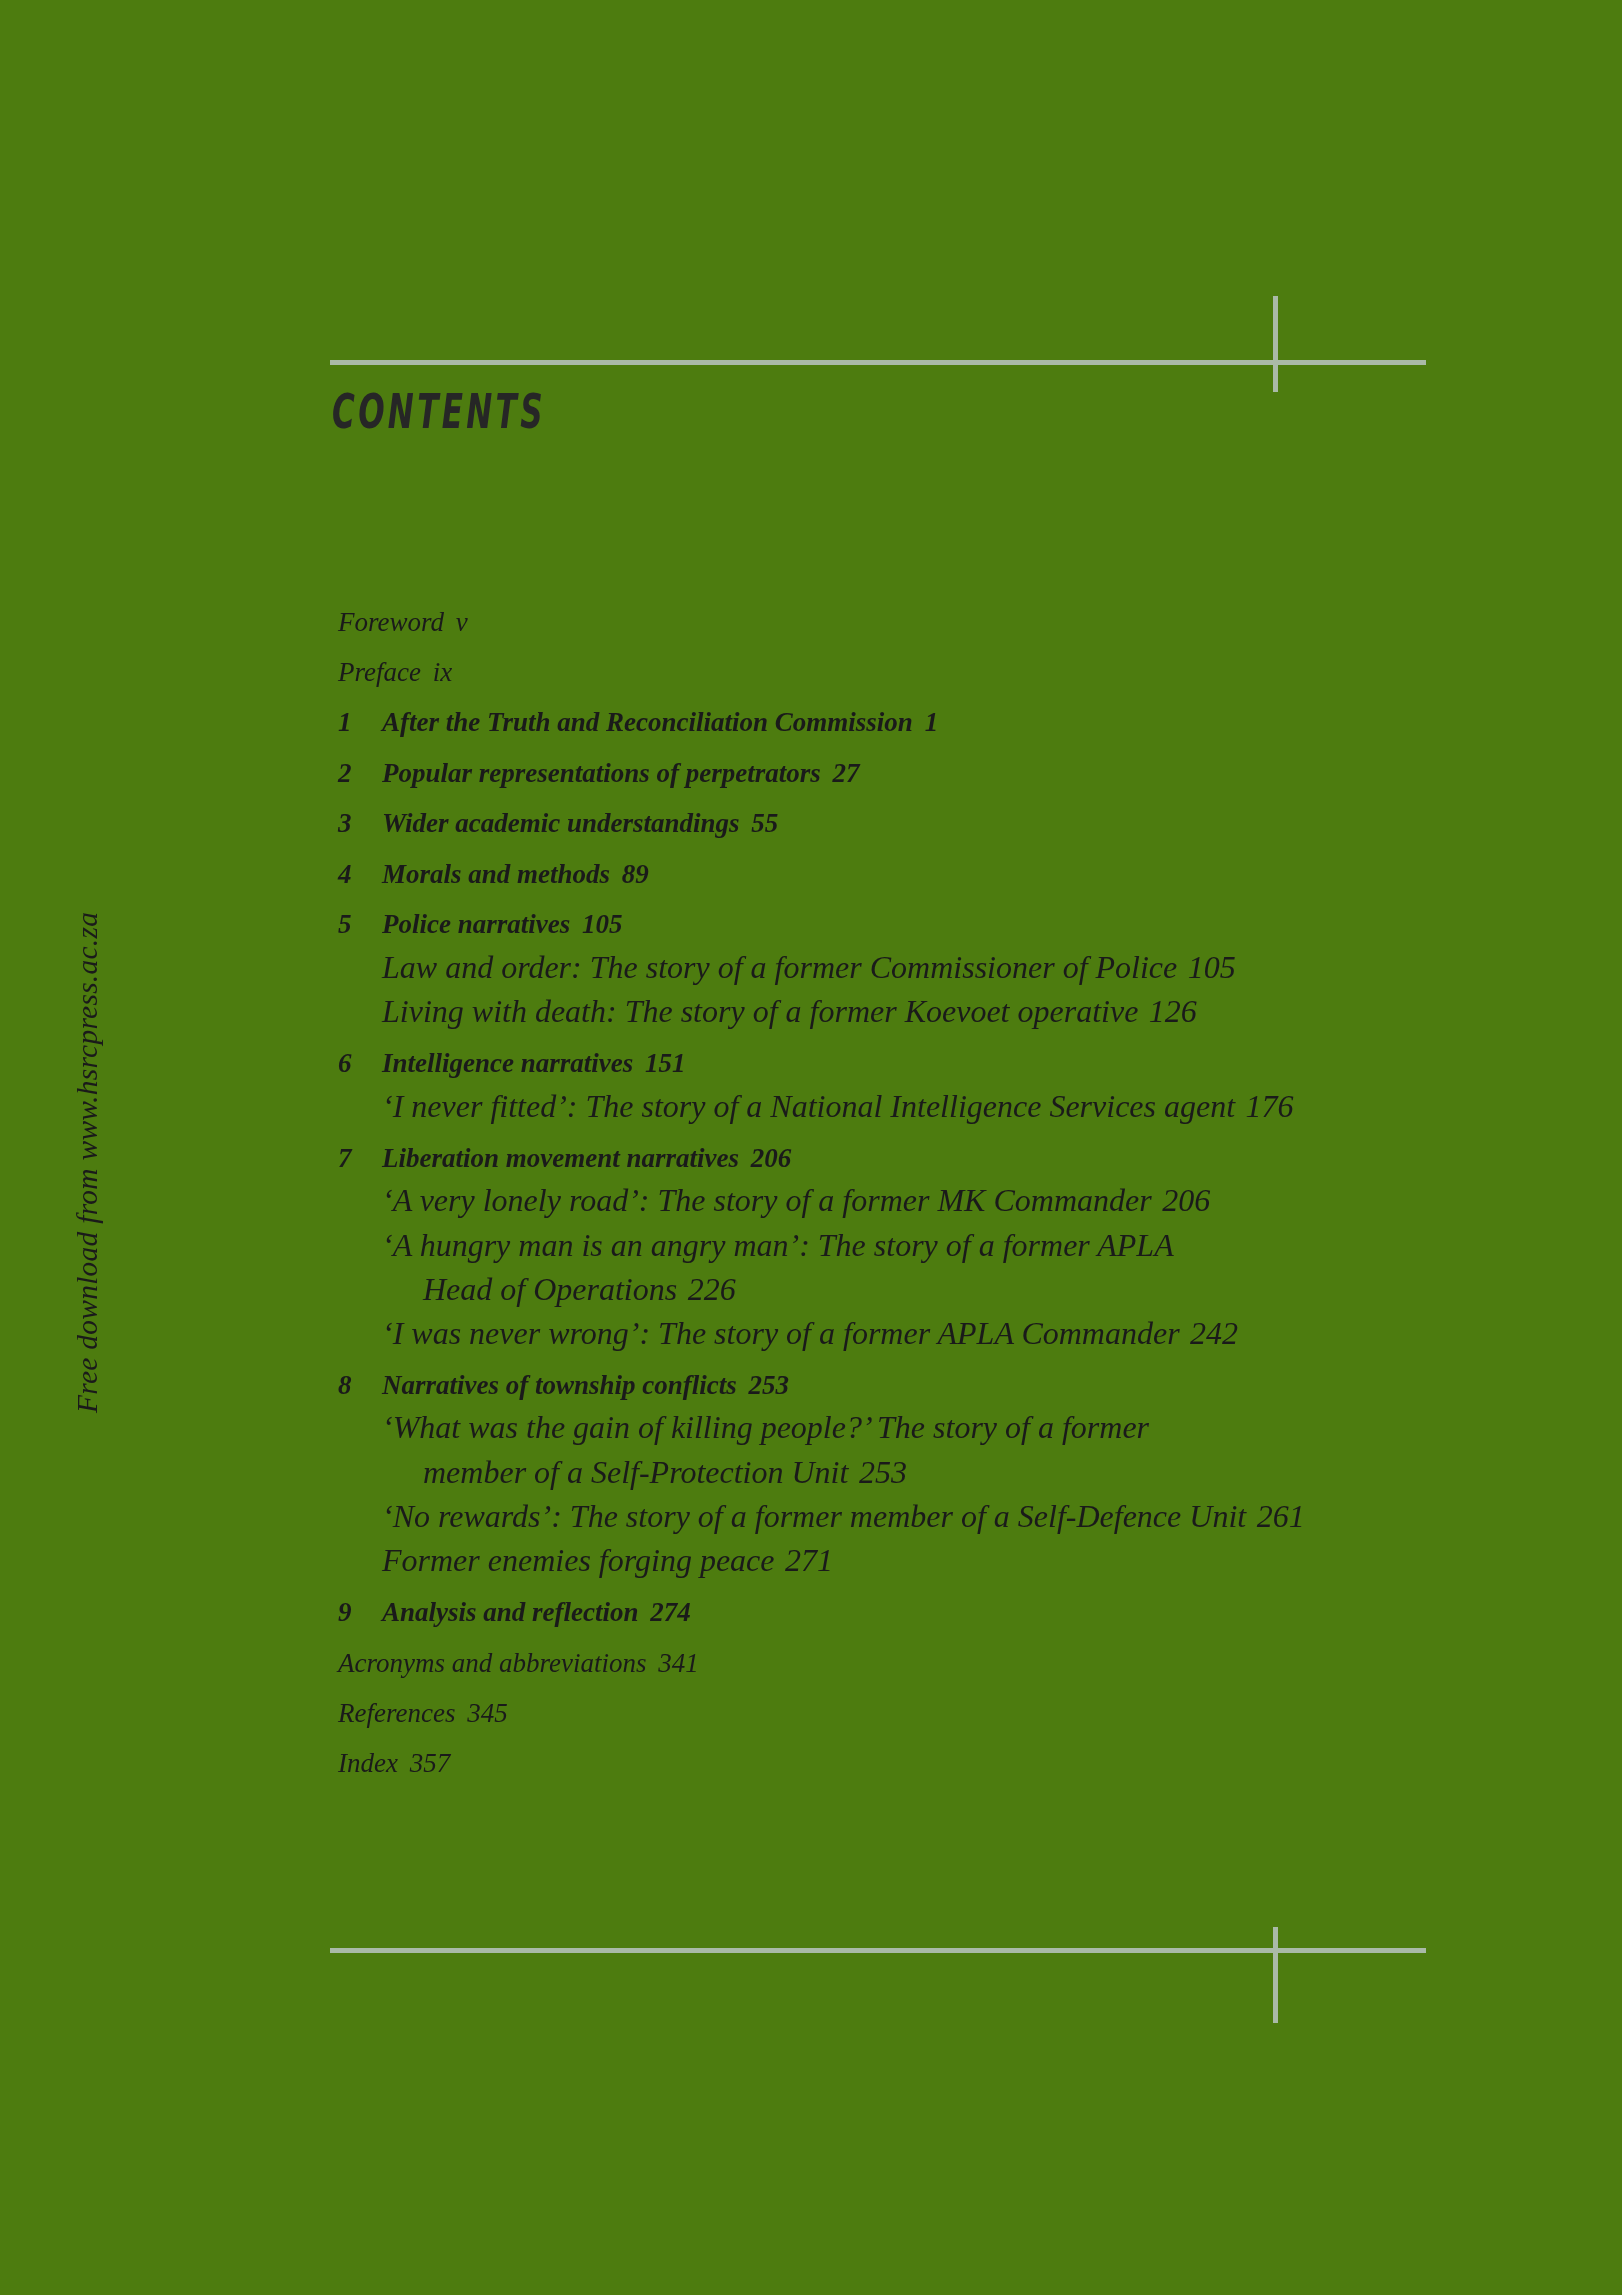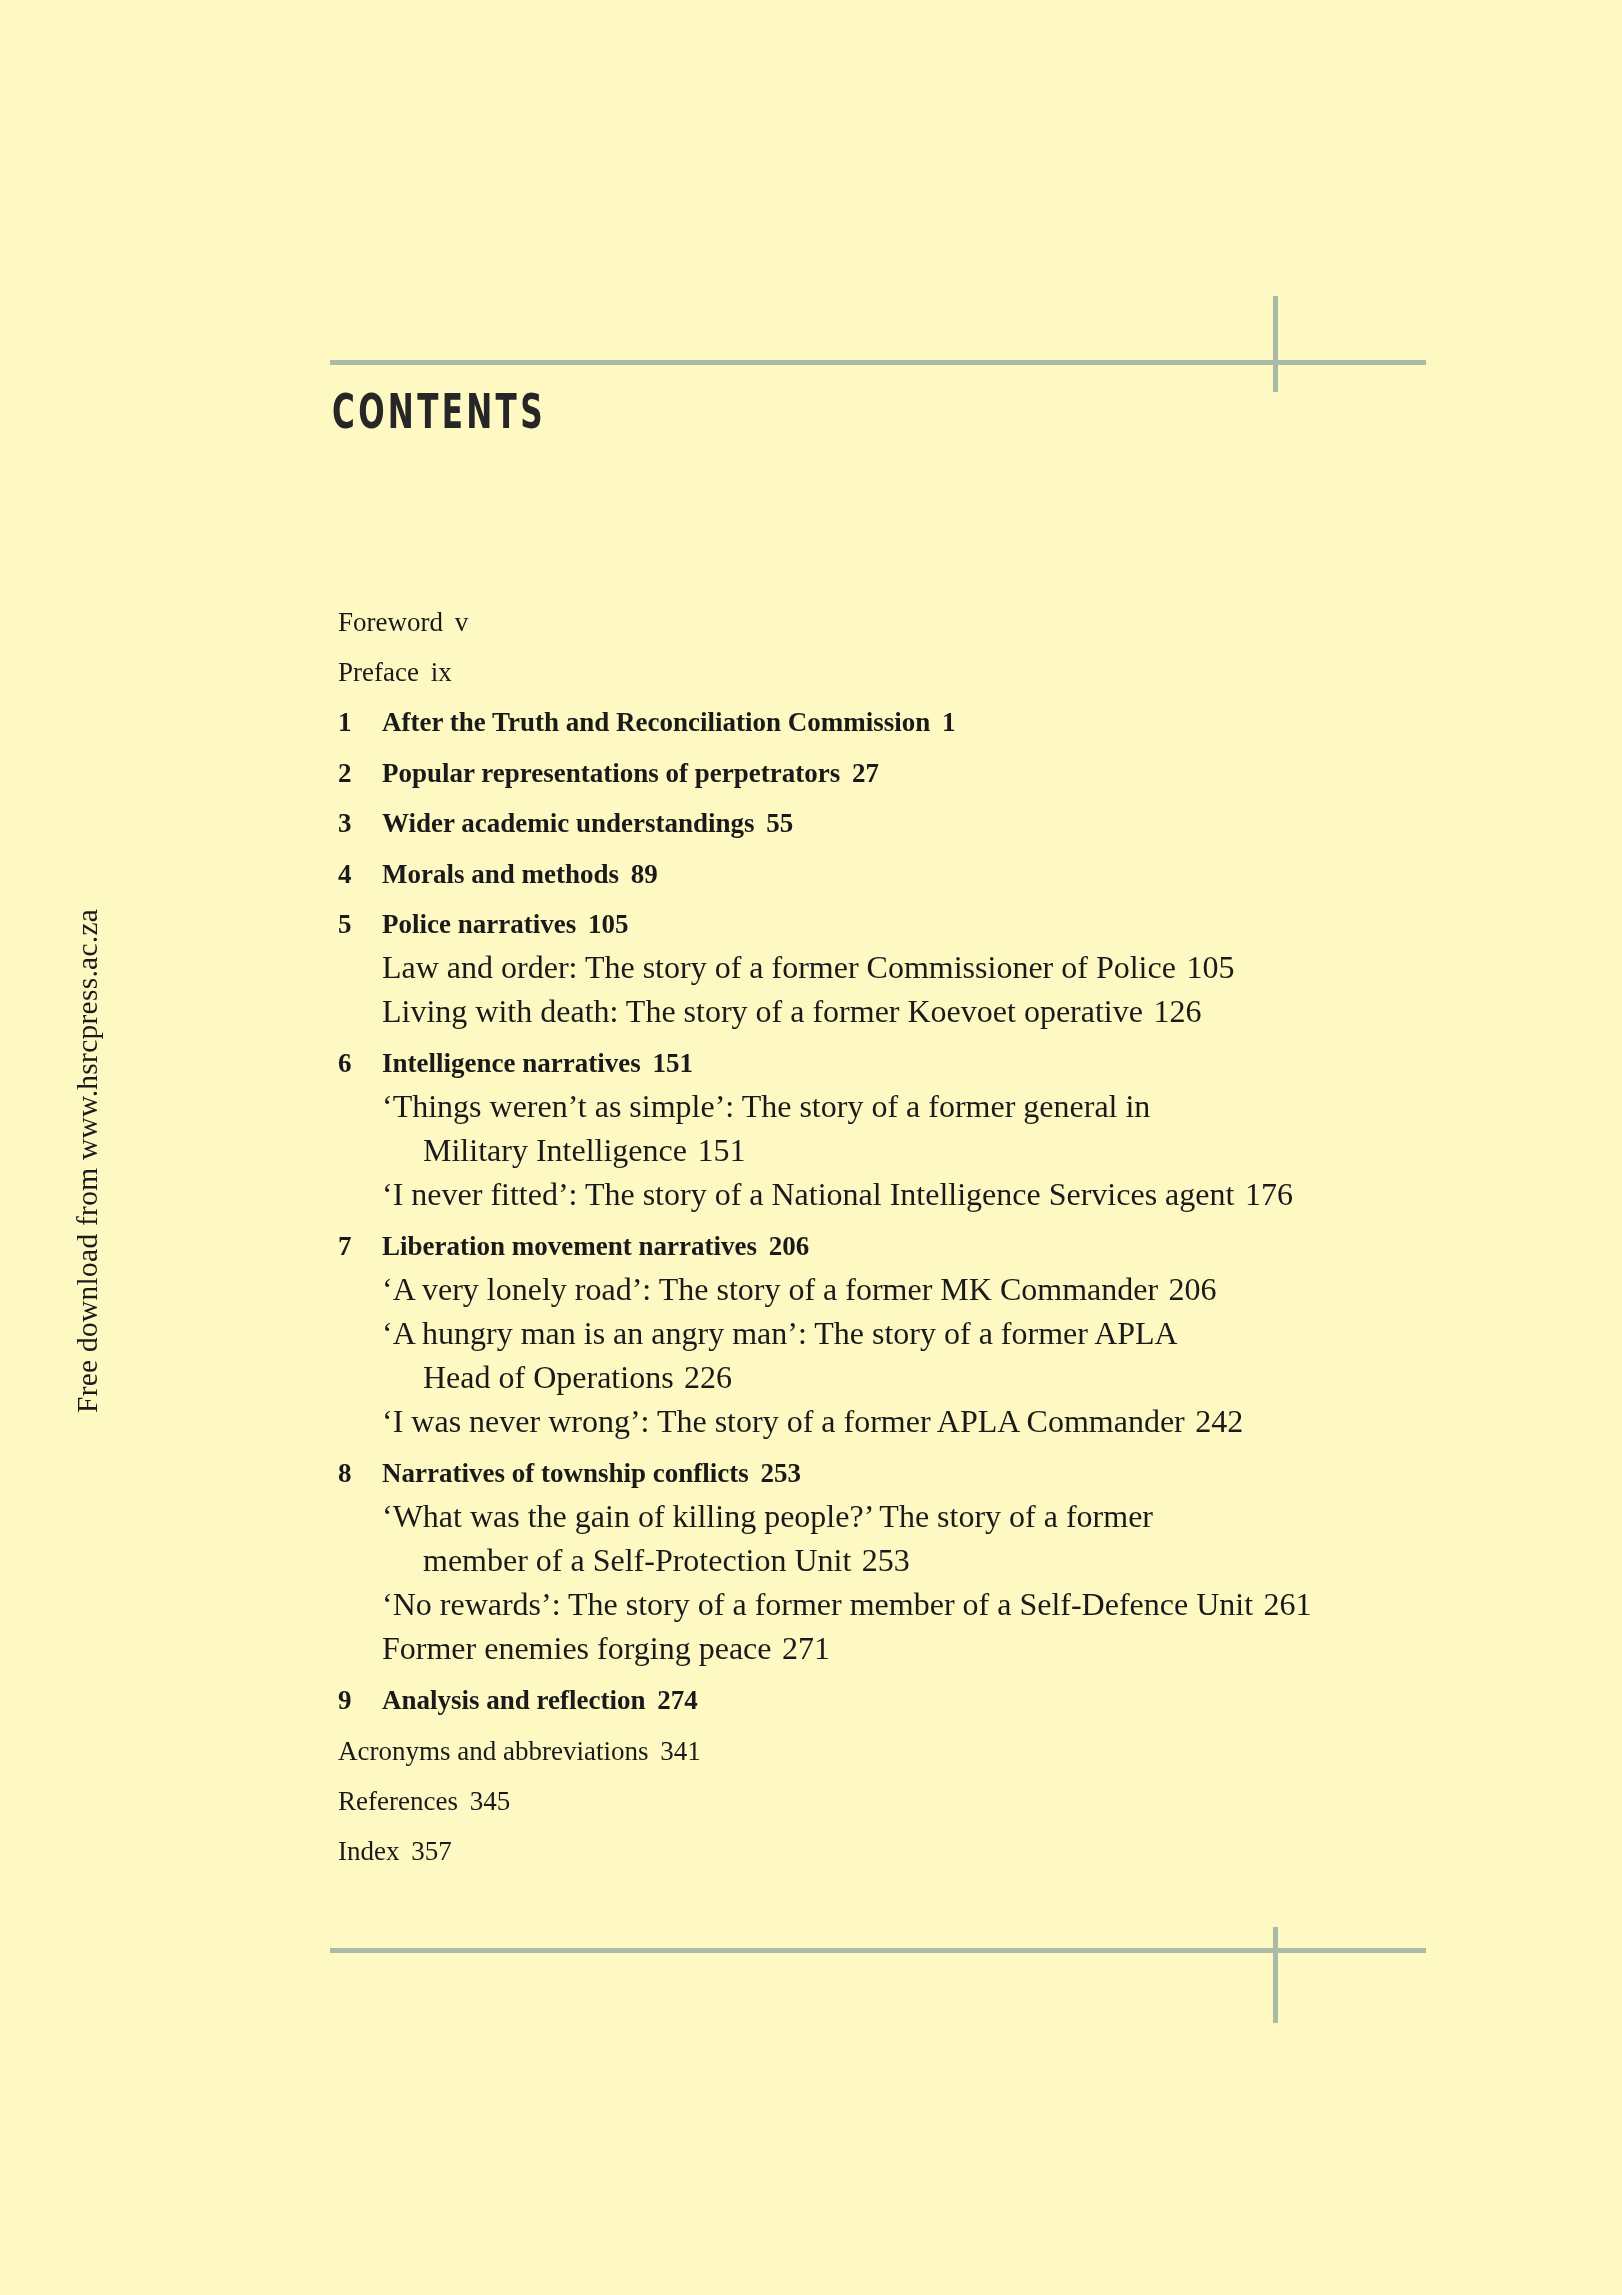--- a/index.html
+++ b/index.html
@@ -8,22 +8,23 @@
     background: #ffffff;
   }
   body {
     font-family: "Liberation Serif", "DejaVu Serif", serif;
     color: #1a1a1a;
   }
   .page {
     position: relative;
     width: 1623px;
     height: 2295px;
-    background: #fef9c3;
+    background: #4d7c0f;
     overflow: hidden;
+    font-style: italic;
   }
 
   
   .rule-h {
     position: absolute;
     left: 330px;
     width: 1096px;
     height: 5.2px;
     background: #aabaa8;
   }
@@ -184,21 +185,20 @@
         <div class="toc-sub"><span>Law and order: The story of a former Commissioner of Police<span class="pg">105</span></span></div>
         <div class="toc-sub"><span>Living with death: The story of a former Koevoet operative<span class="pg">126</span></span></div>
         <div class="group-gap"></div>
       </div>
       <div class="toc-group">
         <div class="toc-row chapter" style="margin-bottom: 6.5px;">
           <span class="toc-num">6</span>
           <span class="toc-label">Intelligence narratives</span>
           <span class="toc-page">151</span>
         </div>
-        <div class="toc-sub"><span>‘Things weren’t as simple’: The story of a former general in</span><span class="cont">Military Intelligence<span class="pg">151</span></span></div>
         <div class="toc-sub"><span>‘I never fitted’: The story of a National Intelligence Services agent<span class="pg">176</span></span></div>
         <div class="group-gap"></div>
       </div>
       <div class="toc-group">
         <div class="toc-row chapter" style="margin-bottom: 6.5px;">
           <span class="toc-num">7</span>
           <span class="toc-label">Liberation movement narratives</span>
           <span class="toc-page">206</span>
         </div>
         <div class="toc-sub"><span>‘A very lonely road’: The story of a former MK Commander<span class="pg">206</span></span></div>

